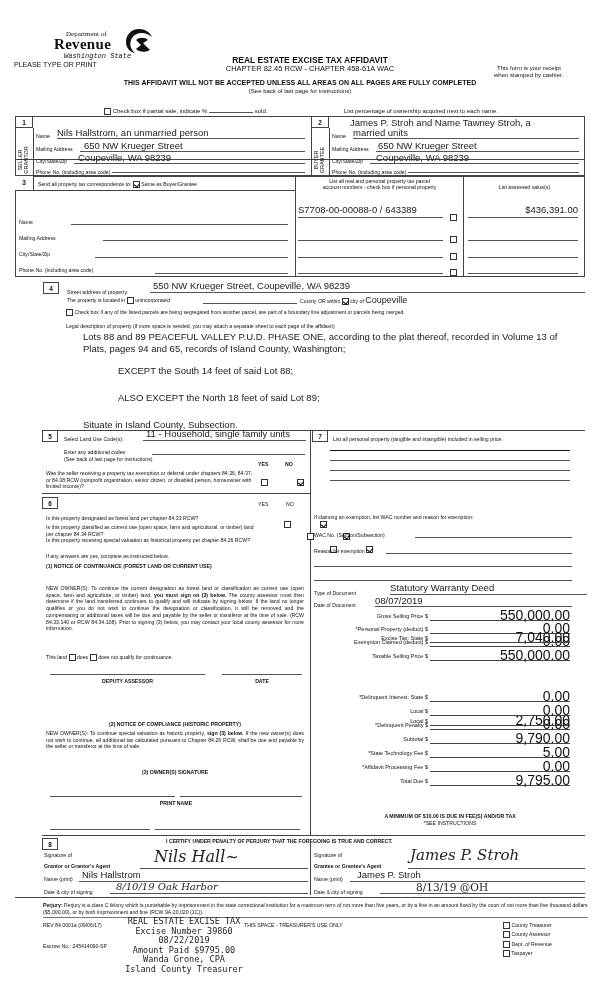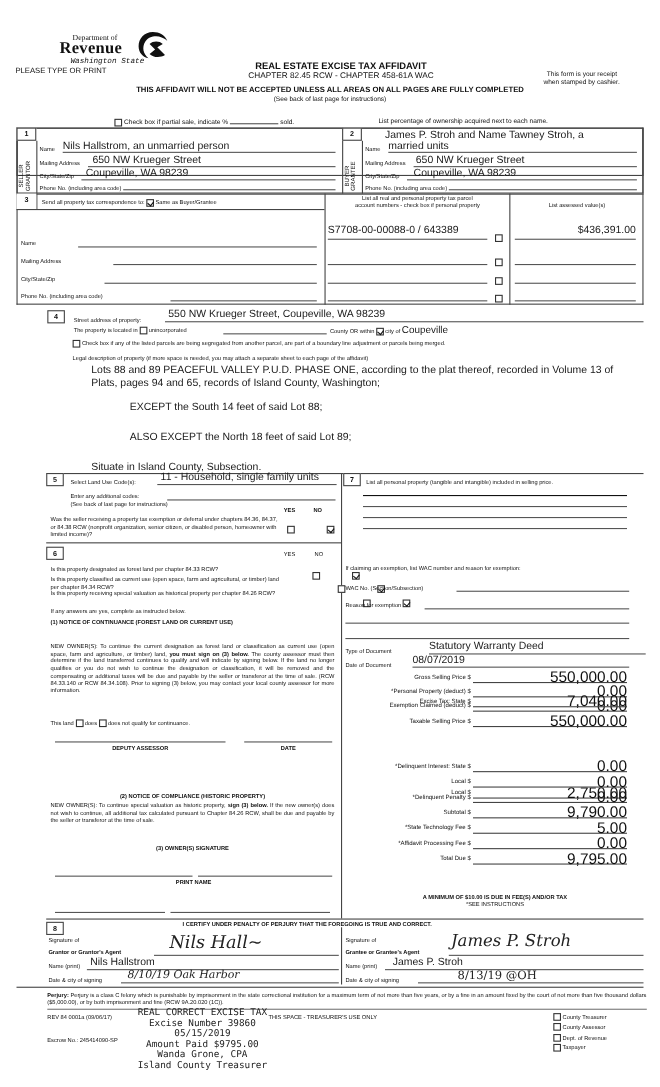--- a/index.html
+++ b/index.html
@@ -331,23 +331,23 @@
 <div class="abs" style="left:15px;top:897px;width:570px;height:1px;background:#444"></div>
 
 
 <div class="abs t5" style="left:43px;top:902px;width:545px;line-height:6.6px">
   <b>Perjury:</b> <span>Perjury is a class C felony which is punishable by imprisonment in the state correctional institution for a maximum term of not more than five years, or by a fine in an amount fixed by the court of not more than five thousand dollars ($5,000.00), or by both imprisonment and fine (RCW 9A.20.020 (1C)).</span>
 </div>
 <div class="abs" style="left:43px;top:917px;width:545px;height:1px;background:#777"></div>
 <div class="abs t5" style="left:43px;top:922px">REV 84 0001a (09/06/17)</div>
 <div class="abs t5" style="left:43px;top:943px">Escrow No.: 245414090-SP</div>
 <div class="abs stamp" style="left:122px;top:917px;width:124px">
-  <div>REAL CORRECT EXCISE TAX</div>
+  <div>REAL ESTATE EXCISE TAX</div>
   <div>Excise Number 39860</div>
-  <div>05/15/2019</div>
+  <div>08/22/2019</div>
   <div>Amount Paid $9795.00</div>
   <div>Wanda Grone, CPA</div>
   <div>Island County Treasurer</div>
 </div>
 <div class="abs t5" style="left:244px;top:922px">THIS SPACE - TREASURER'S USE ONLY</div>
 <div class="abs t5" style="left:503px;top:921px;line-height:9.3px">
   <div><span class="cb"></span> <span>County Treasurer</span></div>
   <div><span class="cb"></span> <span>County Assessor</span></div>
   <div><span class="cb"></span> <span>Dept. of Revenue</span></div>
   <div><span class="cb"></span> <span>Taxpayer</span></div>

